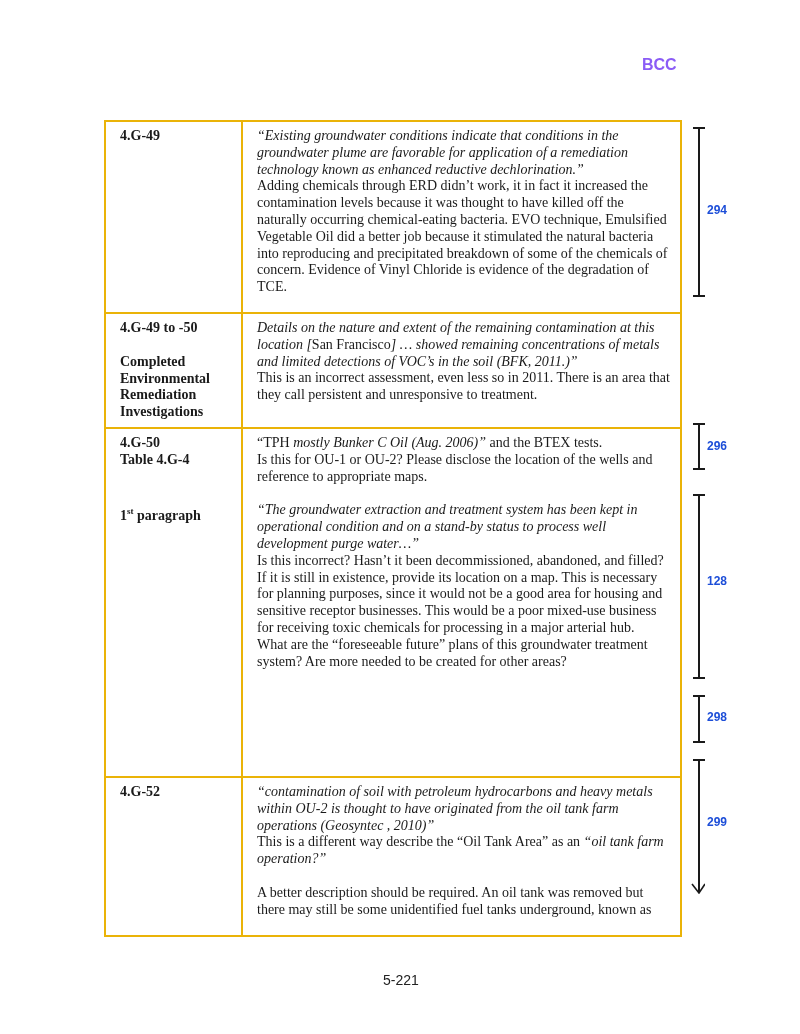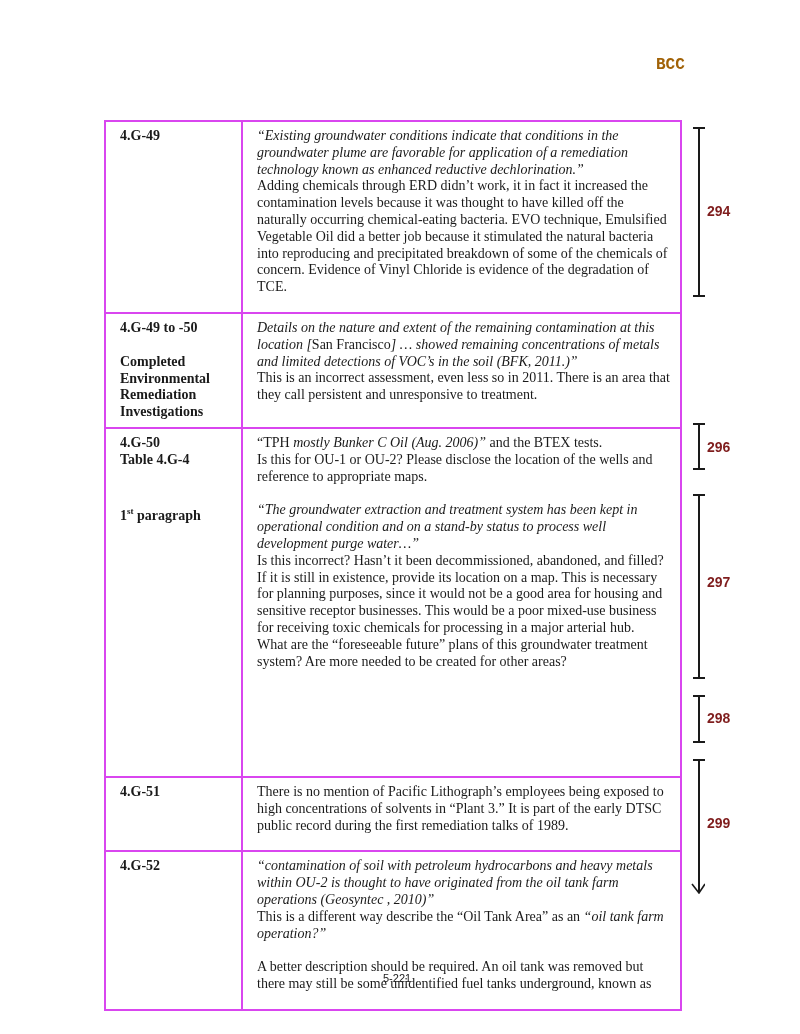--- a/index.html
+++ b/index.html
@@ -1,38 +1,38 @@
 <!DOCTYPE html>
 <html><head>
 <meta charset="utf-8">
 <style>
   html, body { margin: 0; padding: 0; }
   body { width: 800px; height: 1034px; background: #ffffff; position: relative; overflow: hidden;
          font-family: "Liberation Serif", serif; color: #1a1a1a; }
-  .header-tag { position: absolute; left: 656px; top: 56px; font-family: Liberation Mono, monospace;
-                font-weight: bold; font-size: 16px; color: #a16207; }
+  .header-tag { position: absolute; left: 642px; top: 56px; font-family: Liberation Sans, sans-serif;
+                font-weight: bold; font-size: 16px; color: #8b5cf6; }
   table.comments { position: absolute; left: 104px; top: 120px; width: 578px; border-collapse: collapse;
                    table-layout: fixed; }
-  table.comments td { border: 2px solid #d946ef; vertical-align: top; font-size: 14px; line-height: 16.8px; margin-left: 36px; }
+  table.comments td { border: 2px solid #eab308; vertical-align: top; font-size: 14px; line-height: 16.8px; margin-left: 36px; }
   td.ref { width: 115px; padding: 6px 6px 4px 14px; font-weight: bold; }
   td.body { padding: 6px 8px 16px 14px; }
   .ref p, .body p { margin: 0; }
   .gap { height: 17px; }
   i, .it { font-style: italic; }
   .markers { position: absolute; left: 690px; top: 0; width: 110px; height: 1034px; }
   .marker { position: absolute; left: 0; width: 60px; }
   .marker .bar { position: absolute; left: 8px; top: 0; bottom: 0; border-left: 2px solid #1a1a1a; }
   .marker .cap-top, .marker .cap-bot { position: absolute; left: 3px; width: 12px; border-top: 2px solid #1a1a1a; }
   .marker .cap-top { top: 0; }
   .marker .cap-bot { bottom: 0; }
   .marker .arrow { position: absolute; left: 1px; bottom: -2px; width: 14px; height: 14px; }
   .marker .num { position: absolute; left: 17px; font-family: "Liberation Sans", sans-serif; font-weight: bold;
-                 font-size: 14px; color: #7f1d1d; }
+                 font-size: 12px; color: #1d4ed8; }
   .page-num { position: absolute; left: 383px; top: 972px; font-family: "Liberation Sans", sans-serif;
-              font-size: 11px; color: #222; text-align: center; }
+              font-size: 14px; color: #222; text-align: center; }
 </style>
 </head>
 <body>
 
 <div class="header-tag">BCC</div>
 
 <table class="comments">
   <tbody>
       <tr style="height:182px">
     <td class="ref">
@@ -64,28 +64,20 @@
     </td>
     <td class="body">
       <p><span>“TPH </span><span class="it">mostly Bunker C Oil (Aug. 2006)”</span><span> and the BTEX tests.</span></p>
       <p>Is this for OU-1 or OU-2?  Please disclose the location of the wells and reference to appropriate maps.</p>
       <div class="gap"></div>
       <p class="it">“The groundwater extraction and treatment system has been kept in operational condition and on a stand-by status to process well development purge water…”</p>
       <p>Is this incorrect?  Hasn’t it been decommissioned, abandoned, and filled?  If it is still in existence, provide its location on a map.  This is necessary for planning purposes, since it would not be a good area for housing and sensitive receptor businesses.  This would be a poor mixed-use business for receiving toxic chemicals for processing in a major arterial hub.</p>
       <p>What are the “foreseeable future” plans of this groundwater treatment system?  Are more needed to be created for other areas?</p>
     </td>
   </tr>
-  <tr style="height:64px">
-    <td class="ref">
-      <p>4.G-51</p>
-    </td>
-    <td class="body">
-      <p>There is no mention of Pacific Lithograph’s employees being exposed to high concentrations of solvents in “Plant 3.”   It is part of the early DTSC public record during the first remediation talks of 1989.</p>
-    </td>
-  </tr>
   <tr style="height:135px">
     <td class="ref">
       <p>4.G-52</p>
     </td>
     <td class="body">
       <p class="it">“contamination of soil with petroleum hydrocarbons and heavy metals within OU-2 is thought to have originated  from the oil tank farm operations (Geosyntec , 2010)”</p>
       <p><span>This is a different way describe the “Oil Tank Area” as an </span><span class="it">“oil tank farm operation?”</span></p>
       <div class="gap"></div>
       <p>A better description should be required.  An oil tank was removed but there may still be some unidentified fuel tanks underground, known as</p>
     </td>
@@ -103,21 +95,21 @@
   <div class="marker" style="top:423px;height:47px">
     <span class="cap-top"></span>
       <span class="bar"></span>
       <span class="cap-bot"></span>
     <span class="num" style="top:16px">296</span>
   </div>
   <div class="marker" style="top:494px;height:185px">
     <span class="cap-top"></span>
       <span class="bar"></span>
       <span class="cap-bot"></span>
-    <span class="num" style="top:80px">297</span>
+    <span class="num" style="top:80px">128</span>
   </div>
   <div class="marker" style="top:695px;height:48px">
     <span class="cap-top"></span>
       <span class="bar"></span>
       <span class="cap-bot"></span>
     <span class="num" style="top:15px">298</span>
   </div>
   <div class="marker" style="top:759px;height:133px">
     <span class="cap-top"></span>
       <span class="bar"></span>

